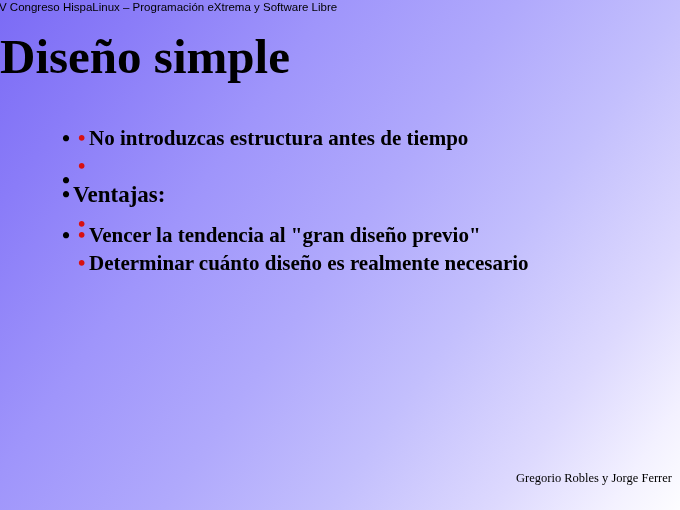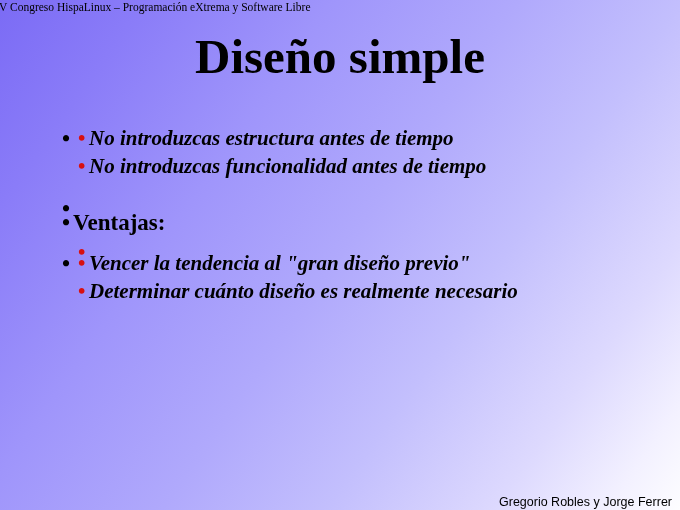--- a/index.html
+++ b/index.html
@@ -24,35 +24,34 @@
     font-family: "Liberation Serif", "DejaVu Serif", serif;
     -webkit-font-smoothing: none;
   }
 
   
   #header {
     position: absolute;
     left: -1px;
     top: 1px;
     width: 666px;
-    font-family: Liberation Serif, serif;
+    font-family: Liberation Sans, sans-serif;
     font-size: 11.5px;
     line-height: 13px;
     color: #000000;
     white-space: nowrap;
     letter-spacing: 0px;
   }
 
   
   #title {
     position: absolute;
     left: 0;
     top: 30px;
     width: 680px;
-    text-align: center;
     font-family: "Liberation Serif", "DejaVu Serif", serif;
     font-size: 49px;
     font-weight: bold;
     line-height: 54px;
     color: #000000;
   }
 
   
   #body {
     position: absolute;
@@ -100,36 +99,35 @@
   .bullet2 .mark {
     position: absolute;
     left: 78px;
     top: 0;
     font-size: 21px;
     line-height: 28px;
     color: #d81010;
   }
   .bullet2 .txt {
     display: block;
-    font-style: italic;
   }
 
   .gap {
     height: 14px;
   }
   .gap-sm {
     height: 11px;
   }
 
   
   #footer {
     position: absolute;
     right: 8px;
-    bottom: 0;
-    font-family: Liberation Sans, sans-serif;
+    bottom: 24px;
+    font-family: Liberation Serif, serif;
     font-size: 12.5px;
     line-height: 15px;
     color: #000000;
     white-space: nowrap;
     margin-top: 40px;
   }
 </style>
 </head>
 <body>
 
@@ -144,21 +142,20 @@
     <div class="group">
       <div class="bullet1">
         <span class="mark">•</span>
       </div>
       <div class="bullet2">
         <span class="mark">•</span>
         <span class="txt">No introduzcas estructura antes de tiempo</span>
       </div>
       <div class="bullet2">
         <span class="mark">•</span>
-        <span class="txt">No introduzcas funcionalidad antes de tiempo</span>
       </div>
     </div>
 
     <div class="gap"></div>
 
     <div class="group">
       <div class="bullet1">
         <span class="mark">•</span>
       </div>
     </div>

